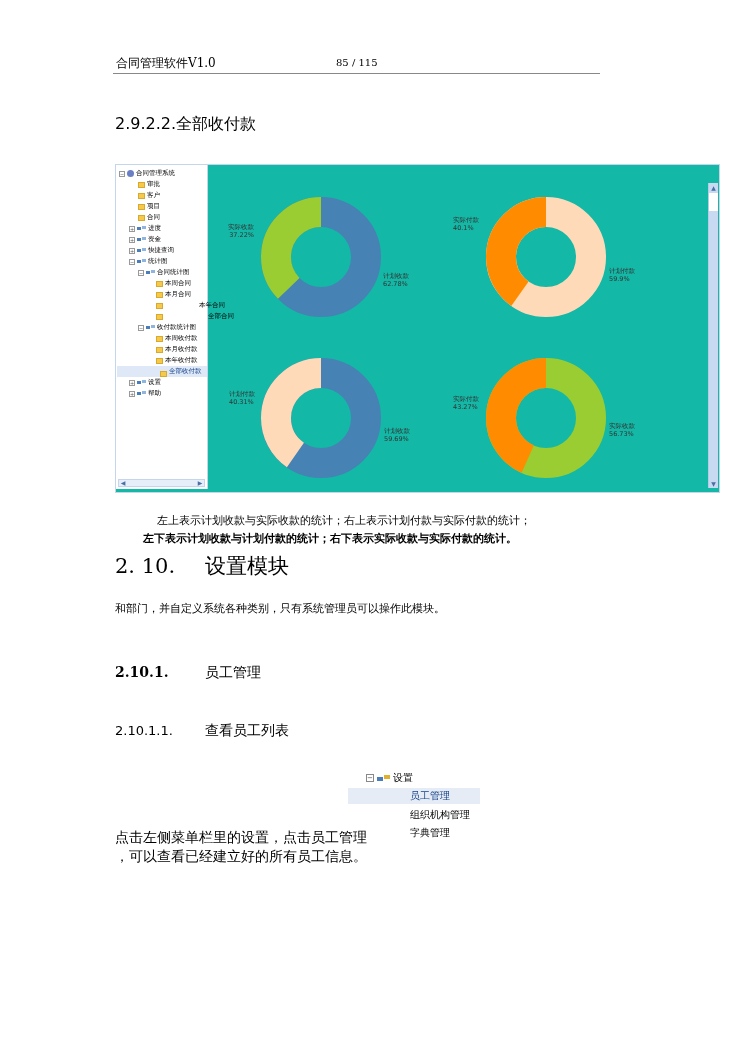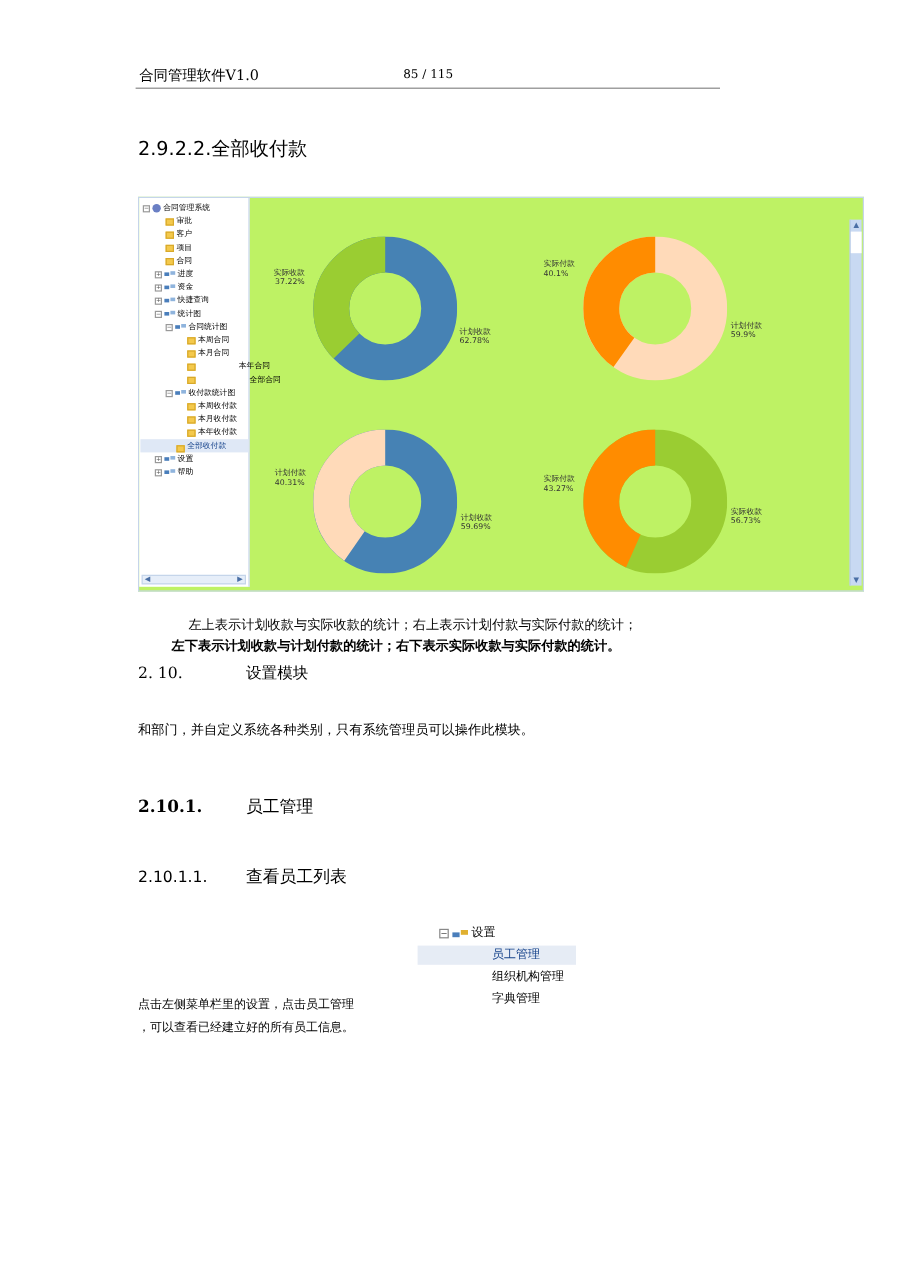--- a/index.html
+++ b/index.html
@@ -3,21 +3,21 @@
 <meta charset="utf-8">
 <style>
   * { box-sizing: border-box; margin: 0; padding: 0; }
   body { width: 750px; height: 1060px; background: #fff; position: relative; font-family: "DejaVu Serif", serif; color: #000; overflow: hidden; }
   .abs { position: absolute; }
   .hdr-left { left: 116px; top: 55px; font-size: 12px; }
   .hdr-page { left: 336px; top: 57px; font-size: 10px; }
   .hdr-line { left: 113px; top: 73px; width: 487px; height: 1px; background: #888; }
   .h-2922 { left: 115px; top: 114px; font-size: 16px; font-family: "DejaVu Sans", sans-serif; }
 
-  .screenshot { left: 115px; top: 164px; width: 605px; height: 329px; border: 1px solid #c5d5ea; background: #bef264; }
+  .screenshot { left: 115px; top: 164px; width: 605px; height: 329px; border: 1px solid #c5d5ea; background: #14b8a6; }
   .tree { left: 0; top: 0; width: 92px; height: 324px; border-right: 1px solid #c5d5ea; background: #fff; font-family: "DejaVu Sans", sans-serif; font-size: 6.5px; }
   .tree-row { position: absolute; height: 11px; line-height: 11px; white-space: nowrap; display: flex; align-items: center; gap: 2px; }
   .tree-row.sel { background: #dfe8f6; color: #15428b; width: 90px; }
   .exp { width: 6px; height: 6px; border: 1px solid #999; font-size: 5px; line-height: 4px; text-align: center; color: #555; }
   .folder { width: 7px; height: 6px; background: #f4c94c; border: 1px solid #d8a92a; }
   .netico { width: 9px; height: 5px; position: relative; }
   .netico:before { content: ""; position: absolute; left: 0; top: 1px; width: 4px; height: 3px; background: #4a7ebb; }
   .netico:after { content: ""; position: absolute; right: 0; top: 0; width: 4px; height: 3px; background: #8fb4dd; }
   .root-ico { width: 7px; height: 7px; border-radius: 50%; background: #6a7fc4; }
   .tree-hscroll { position: absolute; left: 2px; bottom: 2px; width: 87px; height: 8px; background: #e6eef9; border: 1px solid #c5d5ea; }
@@ -38,41 +38,41 @@
   .chart { position: absolute; width: 120px; height: 120px; }
   .chart svg { display: block; }
   .clabel { position: absolute; font-family: "DejaVu Sans", sans-serif; font-size: 6.5px; line-height: 7.5px; color: #333; white-space: nowrap; }
   .clabel.r { text-align: right; }
 
   .caption { left: 115px; top: 492px; width: 500px; font-size: 11px; line-height: 18px; font-family: "DejaVu Sans", sans-serif; }
   .caption p { white-space: nowrap; }
   .caption .l1 { padding-left: 42px; margin-top: 20px; }
   .caption .l2 { padding-left: 28px; font-weight: bold; }
 
-  .h-210 { left: 115px; top: 552px; font-size: 13px; }
+  .h-210 { left: 115px; top: 552px; font-size: 21px; }
   .h-210 .num { display: inline-block; width: 90px; }
   .para { left: 115px; top: 598px; width: 520px; font-size: 11px; line-height: 22px; font-family: "DejaVu Sans", sans-serif; }
   .para .l1 { padding-left: 24px; white-space: nowrap; }
   .para .l2 { white-space: nowrap; }
   .h-2101 { left: 115px; top: 664px; font-size: 14px; font-weight: bold; }
   .h-2101 .num { display: inline-block; width: 90px; font-family: "DejaVu Serif", serif; }
   .h-2101 .t { font-family: "DejaVu Sans", sans-serif; font-weight: normal; }
   .h-21011 { left: 115px; top: 722px; font-size: 14px; }
   .h-21011 .num { display: inline-block; width: 90px; font-family: "DejaVu Sans", sans-serif; font-size: 13px; }
   .h-21011 .t { font-family: "DejaVu Sans", sans-serif; }
 
   .mini-menu { left: 348px; top: 770px; width: 140px; height: 74px; font-family: "DejaVu Sans", sans-serif; font-size: 10px; }
   .mini-row { position: absolute; height: 16px; line-height: 16px; white-space: nowrap; display: flex; align-items: center; gap: 3px; }
   .mini-row.sel { background: #e6ecf5; color: #15428b; left: 0; width: 132px; padding-left: 62px; }
   .mini-exp { width: 8px; height: 8px; border: 1px solid #888; font-size: 7px; line-height: 6px; text-align: center; color: #444; }
   .mini-net { width: 13px; height: 7px; position: relative; }
   .mini-net:before { content: ""; position: absolute; left: 0; top: 2px; width: 6px; height: 4px; background: #4a7ebb; }
   .mini-net:after { content: ""; position: absolute; right: 0; top: 0; width: 6px; height: 4px; background: #e0b030; }
 
-  .bottom-text { left: 115px; top: 828px; font-size: 10px; line-height: 19px; font-family: "DejaVu Sans", sans-serif; }
+  .bottom-text { left: 115px; top: 828px; font-size: 14px; line-height: 19px; font-family: "DejaVu Sans", sans-serif; }
   .bottom-text p { white-space: nowrap; }
 </style>
 </head>
 <body>
 
 <div class="abs hdr-left">合同管理软件V1.0</div>
 <div class="abs hdr-page">85 / 115</div>
 <div class="abs hdr-line"></div>
 
 <div class="abs h-2922">2.9.2.2.全部收付款</div>
@@ -151,21 +151,21 @@
       <span>本周收付款</span>
     </div>
     <div class="tree-row" style="left:40px;top:179px;">
       <span class="folder"></span>
       <span>本月收付款</span>
     </div>
     <div class="tree-row" style="left:40px;top:190px;">
       <span class="folder"></span>
       <span>本年收付款</span>
     </div>
-    <div class="tree-row sel" style="left:1px;top:201px;padding-left:30px;align-items:flex-end;">
+    <div class="tree-row sel" style="left:1px;top:201px;padding-left:43px;align-items:flex-end;">
       <span class="folder"></span>
       <span>全部收付款</span>
     </div>
     <div class="tree-row" style="left:13px;top:212px;">
       <span class="exp">+</span>
       <span class="netico"></span>
       <span>设置</span>
     </div>
     <div class="tree-row" style="left:13px;top:223px;">
       <span class="exp">+</span>

